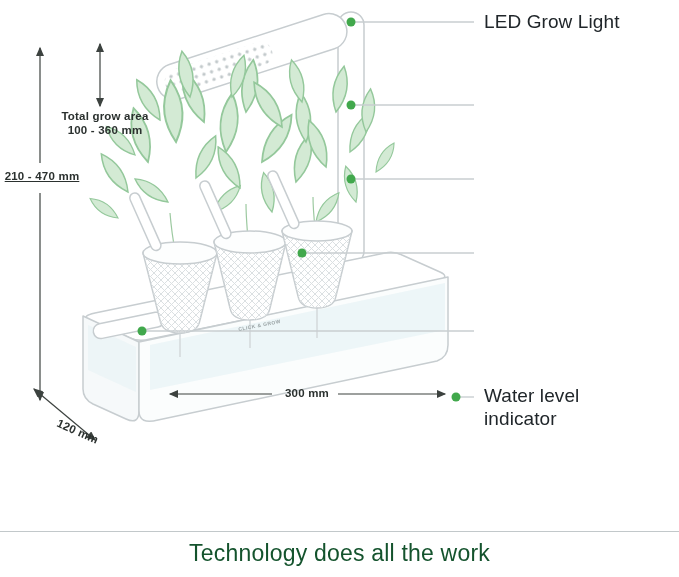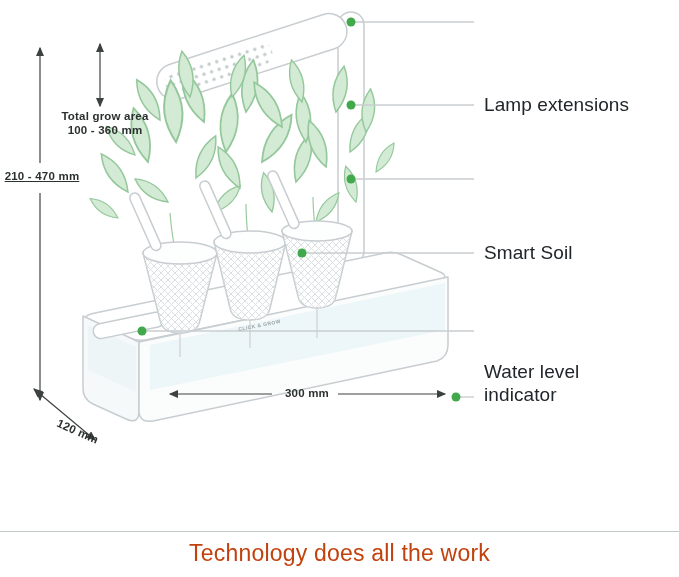--- a/index.html
+++ b/index.html
@@ -26,21 +26,21 @@
     position:absolute; left:238px; top:322px; font-size:5px; font-weight:700;
     color:#9ba4a6; letter-spacing:.45px; transform:rotate(-11deg);
   }
 
   .footer-line {
     position:absolute; left:0; right:0; top:531px; height:0;
     border-top:1.5px solid #c2c8ca;
   }
   .footer-title {
     position:absolute; left:0; right:0; top:540px; text-align:center;
-    font-size:23px; font-weight:500; color:#c2410c; letter-spacing:.2px;
+    font-size:23px; font-weight:500; color:#14532d; letter-spacing:.2px;
   }
 </style>
 </head>
 <body>
 
 <div class="canvas">
 
   <svg class="art" width="679" height="577" viewBox="0 0 679 577">
     <defs>
       <marker id="arw" orient="auto-start-reverse" markerWidth="9" markerHeight="8" refX="7" refY="3.5">
@@ -192,20 +192,19 @@
   <div class="dim dim-grow-area">
     <div>Total grow area</div>
     <div>100 - 360 mm</div>
   </div>
   <div class="dim dim-height">210 - 470 mm</div>
   <div class="dim dim-length">300 mm</div>
   <div class="dim dim-depth">120 mm</div>
 
   <div class="brand">CLICK &amp; GROW</div>
 
-  <div class="callout" style="top:93px;">Lamp extensions</div>
-  <div class="callout" style="top:241px;">Smart Soil</div>
-  <div class="callout" style="top:360px; width:130px;">Water level indicator</div>
+  <div class="callout" style="top:10px;">LED Grow Light</div>
+  <div class="callout" style="top:384px; width:130px;">Water level indicator</div>
 
   <div class="footer-line"></div>
   <div class="footer-title">Technology does all the work</div>
 
 </div>
 
 </body></html>

